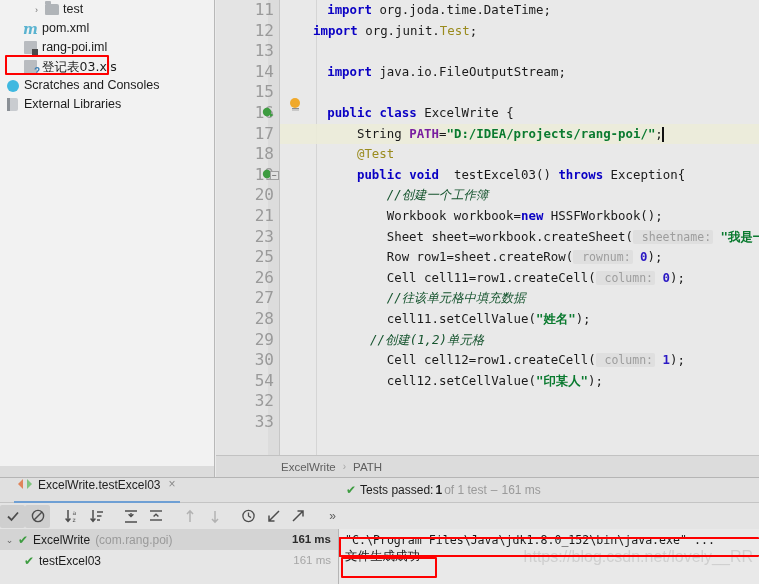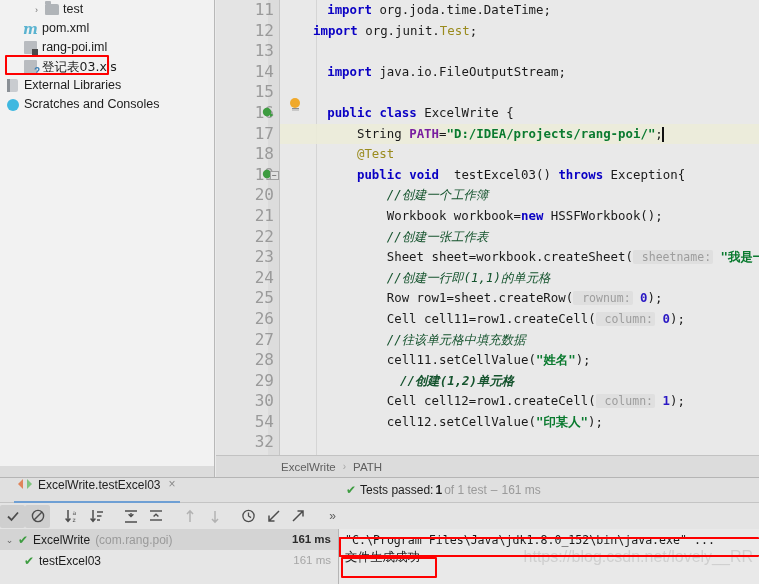--- a/index.html
+++ b/index.html
@@ -349,21 +349,21 @@
     padding: 3px 0 0 6px;
     overflow: hidden;
   }
   .console-line {
     font-family: "DejaVu Sans Mono", monospace;
     font-size: 11.6px;
     line-height: 17px;
     color: #1a1a1a;
     white-space: pre;
   }
-  .console-line.cjk { font-family: Liberation Sans, sans-serif; font-size: 12.5px; }
+  .console-line.cjk { font-family: Liberation Mono, monospace; font-size: 12.5px; }
 
   #status-strip {
     position: absolute; left: 340px; top: 0;
     width: 419px; height: 23px;
     display: flex; align-items: center;
     font-size: 12px;
     padding-left: 6px;
   }
   .st-check { color: #3d9c40; margin-right: 4px; font-size: 12px; }
   .st-pass { color: #1c1c1c; }
@@ -422,30 +422,30 @@
 
     <div class="tree-row" style="padding-left:22px;">
       <span class="tree-ico">
           <span class="ico-q"></span>
         </span>
       <span class="tree-label lbl-cjk">登记表03.xls</span>
     </div>
 
     <div class="tree-row" style="padding-left:4px;">
       <span class="tree-ico">
+          <span class="ico-scratch"></span>
+        </span>
+      <span class="tree-label">Scratches and Consoles</span>
+    </div>
+
+    <div class="tree-row" style="padding-left:4px;">
+      <span class="tree-ico">
           <span class="ico-lib"></span>
         </span>
       <span class="tree-label">External Libraries</span>
-    </div>
-
-    <div class="tree-row" style="padding-left:4px;">
-      <span class="tree-ico">
-          <span class="ico-scratch"></span>
-        </span>
-      <span class="tree-label">Scratches and Consoles</span>
     </div>
   </div>
 
   <div class="annot-box" style="left:5px;top:55px;width:104px;height:20px;"></div>
 
   <div id="editor-area">
     <div id="gutter"></div>
     <div id="gutter-fold"></div>
     <div class="vline" style="left:63px;"></div>
     <div class="vline" style="left:100px;opacity:.7;"></div>
@@ -461,28 +461,26 @@
               <path d="M8 6 L11.5 8 L8 10 Z" fill="#3d9c40"></path>
             </svg></span><span class="code-txt" style="left: 111.2px;"><span class="t-kw">public class </span><span class="t-cls">ExcelWrite</span><span class="t-cls"> {</span></span></div>
         <div class="code-line"><div class="line-hl-band"></div><span class="ln">17</span><span class="code-txt" style="left: 140.96px;"><span class="t-cls">String </span><span class="t-fld">PATH</span><span class="t-cls">=</span><span class="t-str">"D:/IDEA/projects/rang-poi/"</span><span class="t-cls">;</span></span><span class="caret" style="left: 446px; top: 3px;"></span></div>
         <div class="code-line"><span class="ln">18</span><span class="code-txt" style="left: 140.96px;"><span class="t-ann">@Test</span></span></div>
         <div class="code-line"><span class="ln">19</span><span class="run-mark"><svg width="12" height="12" viewBox="0 0 12 12">
               <circle cx="5" cy="5" r="4.2" fill="#3d9c40"></circle>
               <path d="M8 6 L11.5 8 L8 10 Z" fill="#3d9c40"></path>
             </svg></span><span class="fold-mark">−</span><span class="code-txt" style="left: 140.96px;"><span class="t-kw">public void </span><span class="t-cls"> testExcel03() </span><span class="t-kw">throws </span><span class="t-cls">Exception{</span></span></div>
         <div class="code-line"><span class="ln">20</span><span class="code-txt" style="left: 170.72px;"><span class="t-cmt">//创建一个工作簿</span></span></div>
         <div class="code-line"><span class="ln">21</span><span class="code-txt" style="left: 170.72px;"><span class="t-cls">Workbook workbook=</span><span class="t-kw">new </span><span class="t-cls">HSSFWorkbook();</span></span></div>
-        <div class="code-line"><span class="ln">22</span><span class="code-txt" style="left: 170.72px;"><span class="t-cmt">//创建一张工作表</span></span></div>
         <div class="code-line"><span class="ln">23</span><span class="code-txt" style="left: 170.72px;"><span class="t-cls">Sheet sheet=workbook.createSheet(</span><span class="t-hint"> sheetname:</span><span class="t-cls"> </span><span class="t-str">"我是一个新表格"</span></span></div>
-        <div class="code-line"><span class="ln">24</span><span class="code-txt" style="left: 170.72px;"><span class="t-cmt">//创建一行即(1,1)的单元格</span></span></div>
         <div class="code-line"><span class="ln">25</span><span class="code-txt" style="left: 170.72px;"><span class="t-cls">Row row1=sheet.createRow(</span><span class="t-hint"> rownum:</span><span class="t-cls"> </span><span class="t-num">0</span><span class="t-cls">);</span></span></div>
         <div class="code-line"><span class="ln">26</span><span class="code-txt" style="left: 170.72px;"><span class="t-cls">Cell cell11=row1.createCell(</span><span class="t-hint"> column:</span><span class="t-cls"> </span><span class="t-num">0</span><span class="t-cls">);</span></span></div>
         <div class="code-line"><span class="ln">27</span><span class="code-txt" style="left: 170.72px;"><span class="t-cmt">//往该单元格中填充数据</span></span></div>
         <div class="code-line"><span class="ln">28</span><span class="code-txt" style="left: 170.72px;"><span class="t-cls">cell11.setCellValue(</span><span class="t-str">"姓名"</span><span class="t-cls">);</span></span></div>
-        <div class="code-line"><span class="ln">29</span><span class="code-txt" style="left: 184px; font-weight: bold;"><span class="t-cmt">//创建(1,2)单元格</span></span></div>
+        <div class="code-line"><span class="ln">29</span><span class="code-txt" style="left: 154px;"><span class="t-cmt">//创建(1,2)单元格</span></span></div>
         <div class="code-line"><span class="ln">30</span><span class="code-txt" style="left: 170.72px;"><span class="t-cls">Cell cell12=row1.createCell(</span><span class="t-hint"> column:</span><span class="t-cls"> </span><span class="t-num">1</span><span class="t-cls">);</span></span></div>
         <div class="code-line"><span class="ln">54</span><span class="code-txt" style="left: 170.72px;"><span class="t-cls">cell12.setCellValue(</span><span class="t-str">"印某人"</span><span class="t-cls">);</span></span></div>
         <div class="code-line"><span class="ln">32</span><span class="code-txt" style="left: 74px;"></span></div>
         <div class="code-line"><span class="ln">33</span><span class="code-txt" style="left: 74px;"></span></div>
       </div>
 
     <div class="bulb" style="left:74px;top:98px;">
       <div class="glass"></div>
         <div class="base"></div>
     </div>

